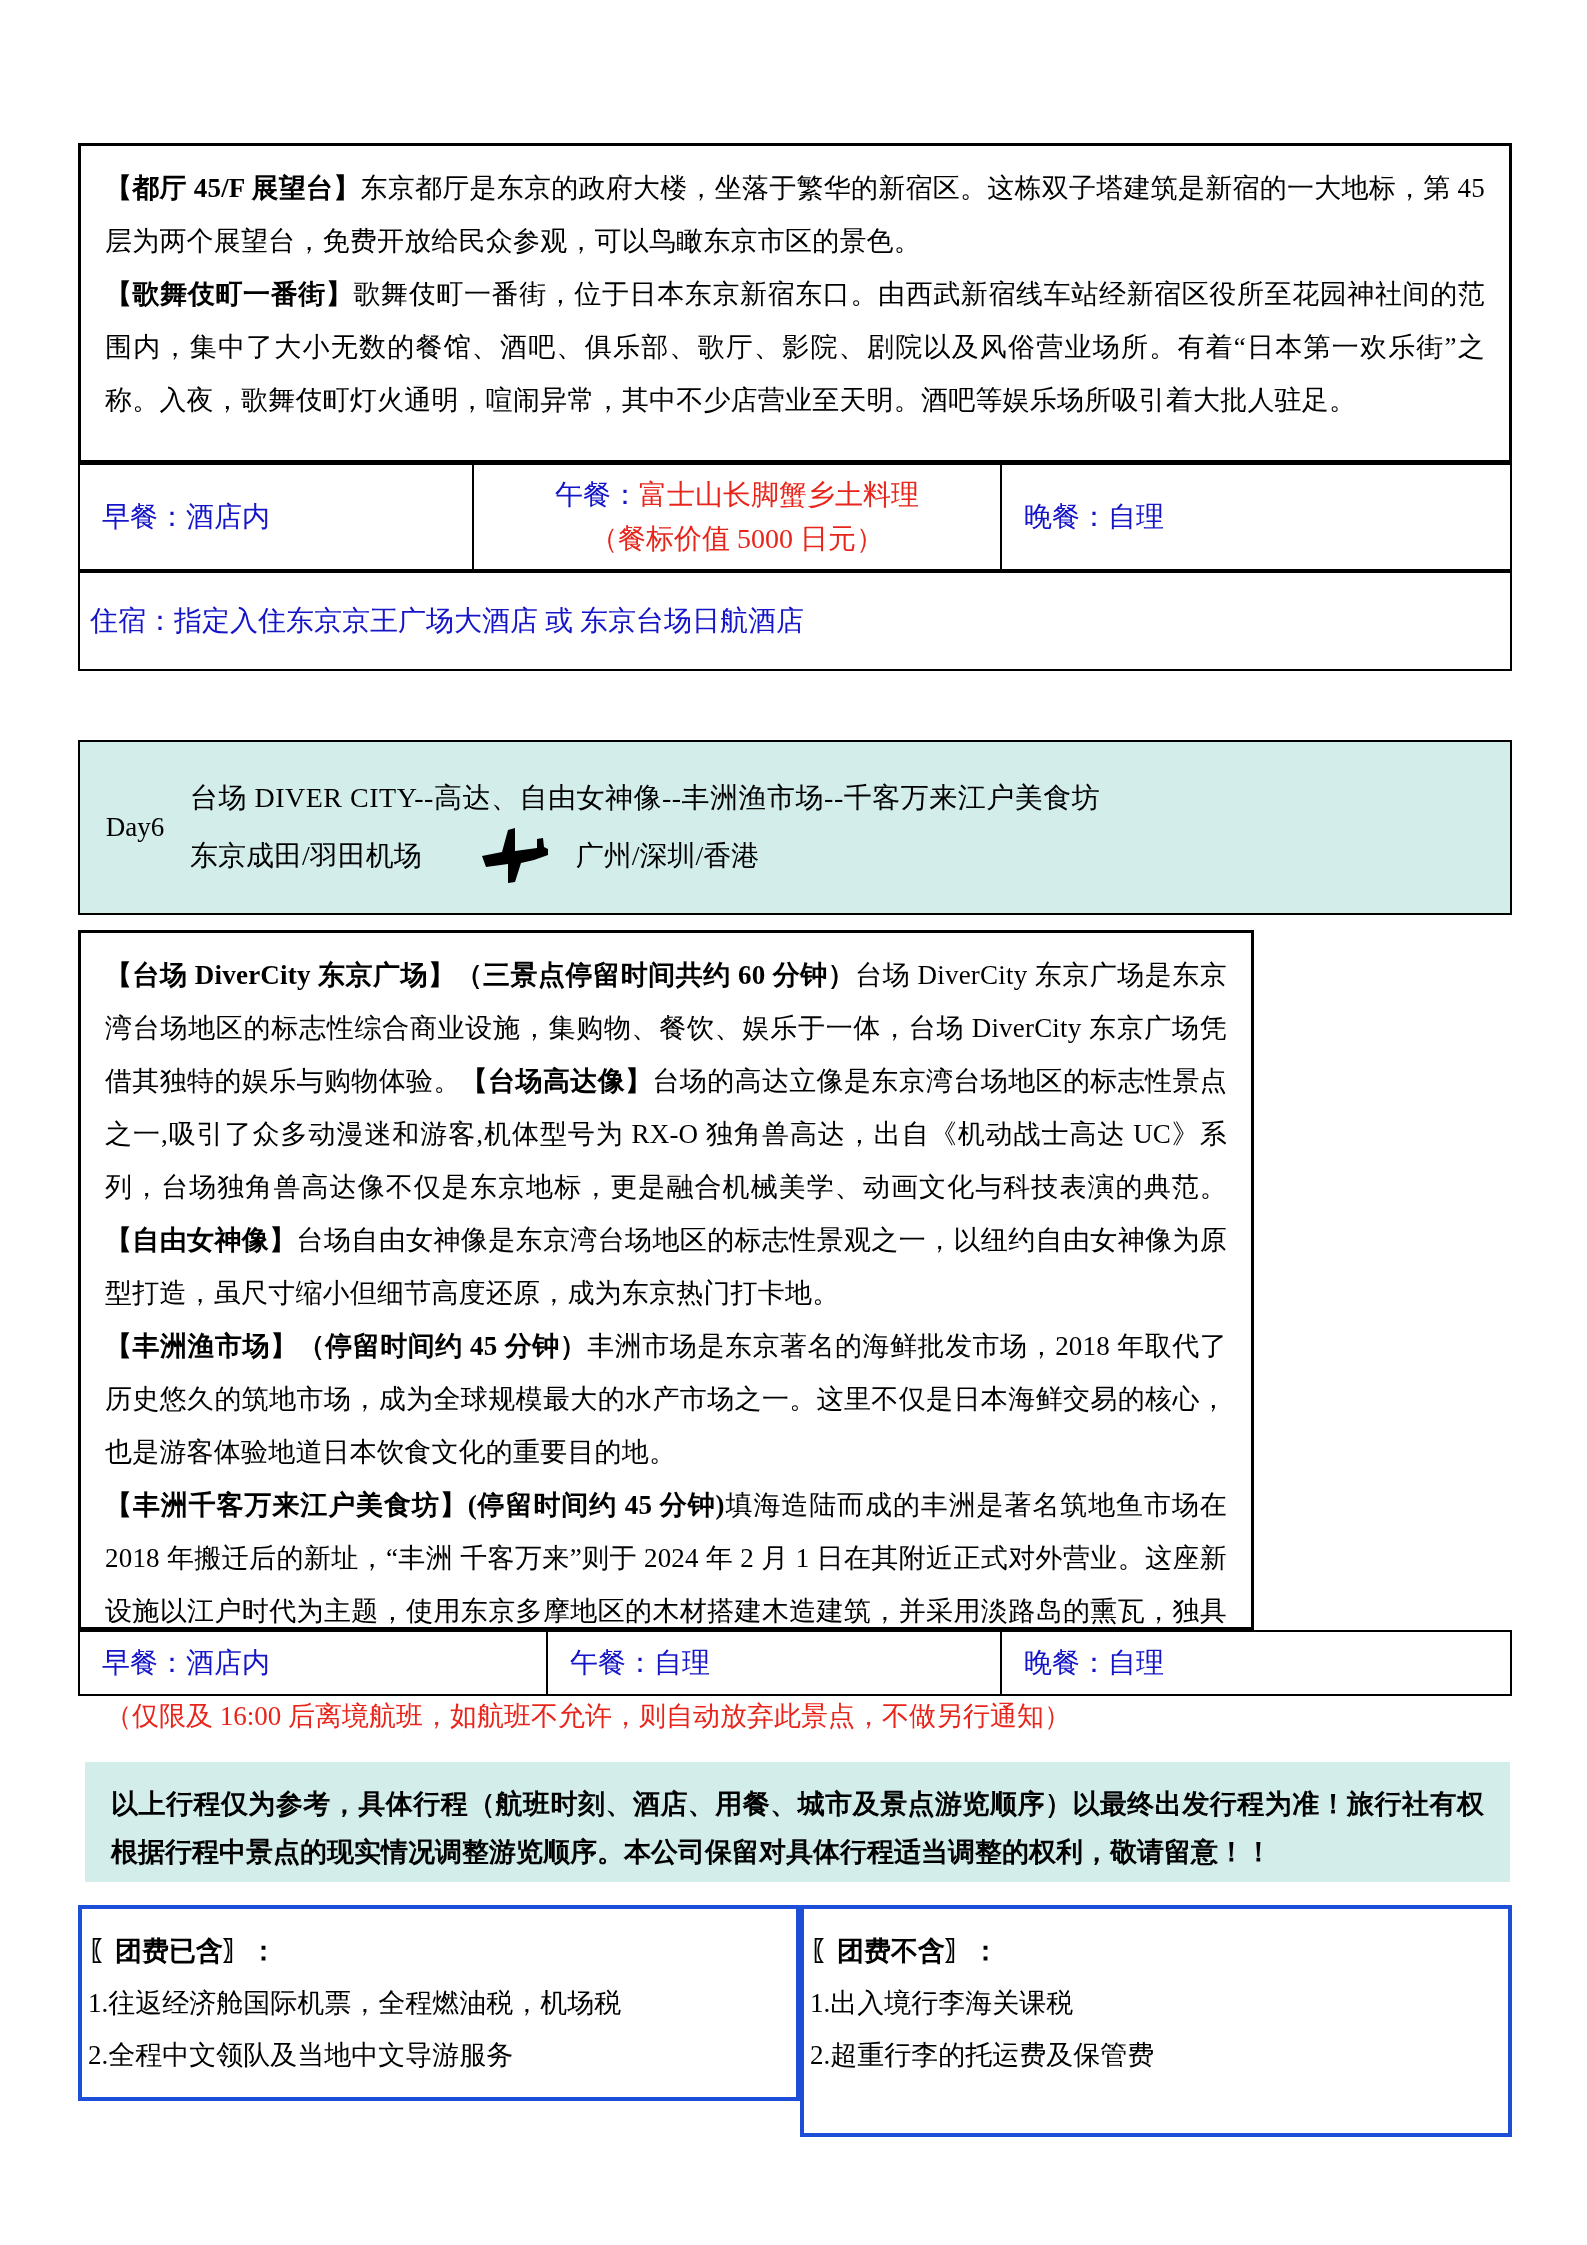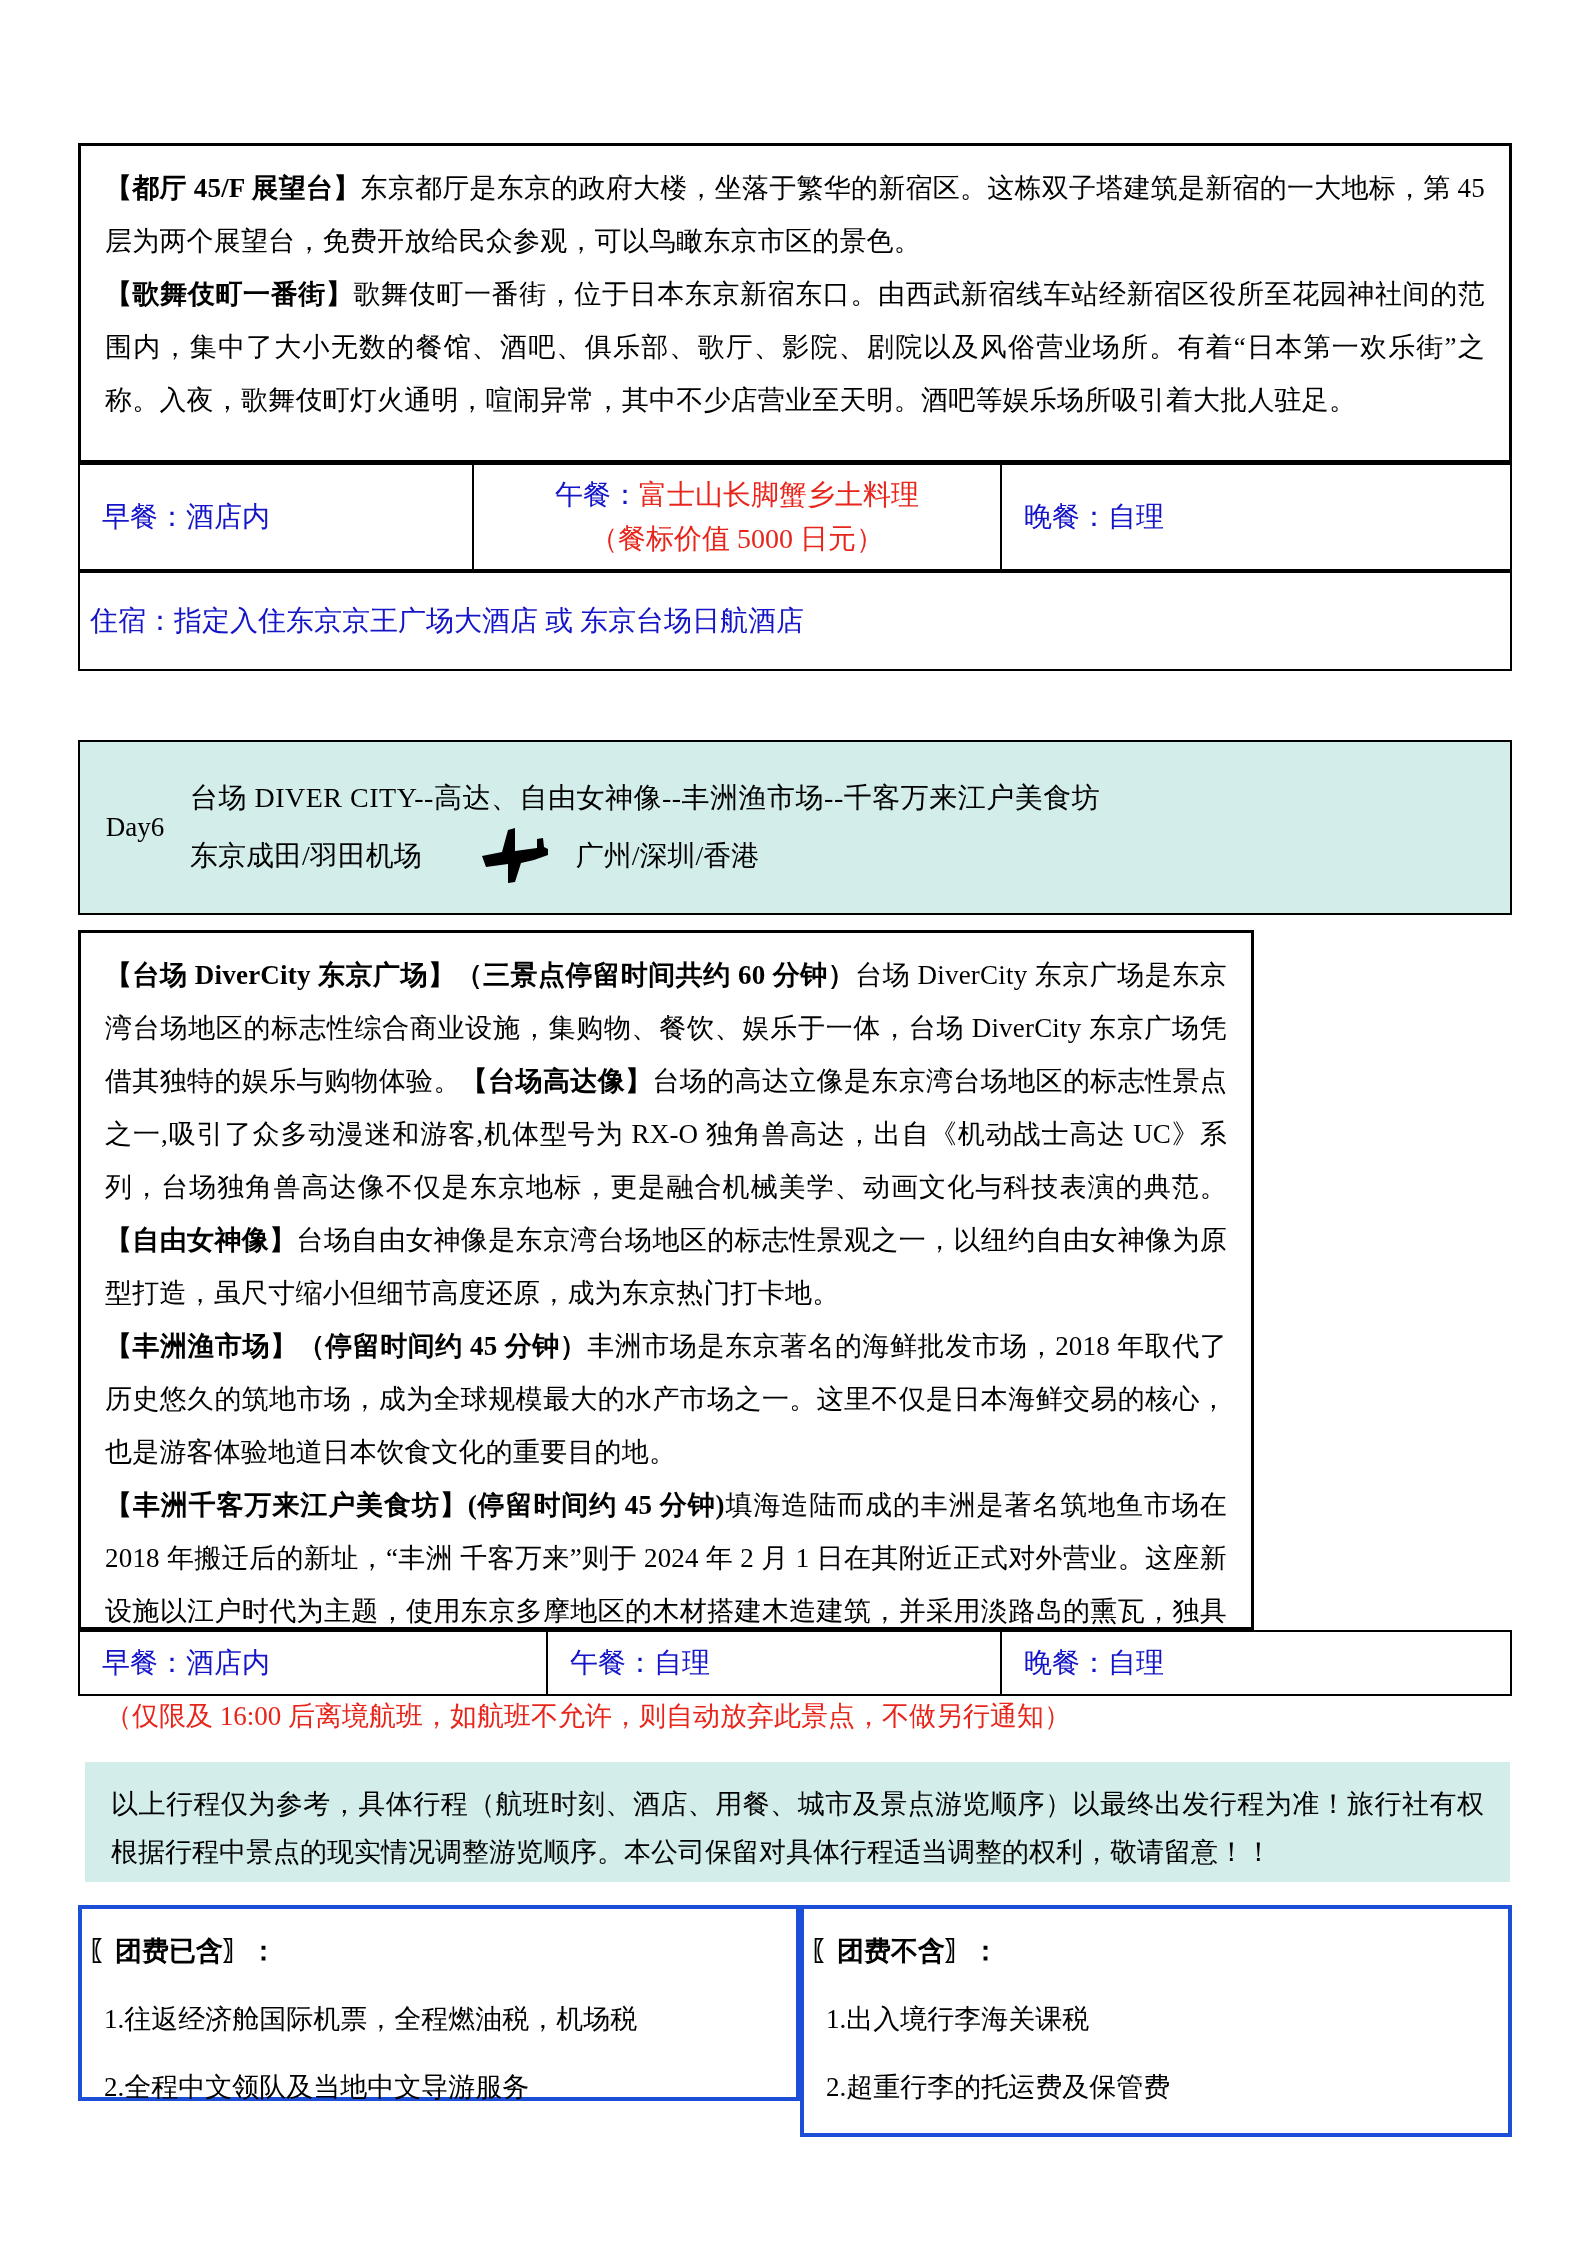--- a/index.html
+++ b/index.html
@@ -152,21 +152,21 @@
   .banner {
     position: absolute;
     box-sizing: border-box;
     background: #d3eeea;
     padding: 18px 26px 16px 26px;
   }
   .banner p {
     margin: 0;
     font-size: 27px;
     line-height: 48px;
-    font-weight: normal;
+    font-weight: bold;
     text-align: justify;
     text-justify: inter-ideograph;
   }
 
   
   .feebox {
     position: absolute;
     box-sizing: border-box;
     border: 4px solid #1d4ed8;
     background: #fff;
@@ -174,21 +174,21 @@
   }
   .feebox .fee-title {
     font-size: 27px;
     font-weight: bold;
     line-height: 52px;
     margin: 0;
   }
   .feebox .fee-item {
     font-size: 27px;
     line-height: 52px;
-    margin: 16px;
+    margin: 0;
   }
 </style>
 </head>
 <body>
 
 <div class="page">
 
   <div class="box dbl para-block" style="left:78px; top:143px; width:1434px; height:320px;">
     <p class="line"><b>【都厅 45/F 展望台】</b><span>东京都厅是东京的政府大楼，坐落于繁华的新宿区。这栋双子塔建筑是新宿的一大地标，第 45 层为两个展望台，免费开放给民众参观，可以鸟瞰东京市区的景色。</span></p>
     <p class="line"><b>【歌舞伎町一番街】</b><span>歌舞伎町一番街，位于日本东京新宿东口。由西武新宿线车站经新宿区役所至花园神社间的范围内，集中了大小无数的餐馆、酒吧、俱乐部、歌厅、影院、剧院以及风俗营业场所。有着“日本第一欢乐街”之称。入夜，歌舞伎町灯火通明，喧闹异常，其中不少店营业至天明。酒吧等娱乐场所吸引着大批人驻足。</span></p>

